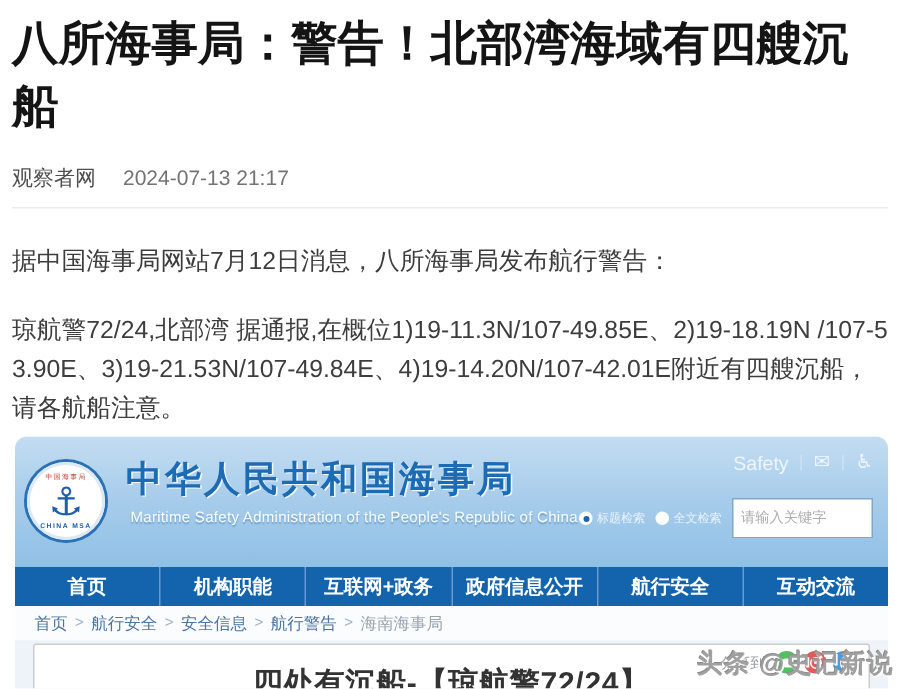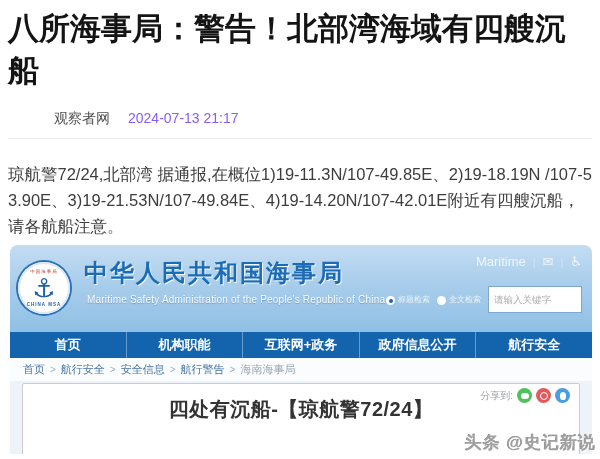--- a/index.html
+++ b/index.html
@@ -1,46 +1,46 @@
 <!DOCTYPE html>
 <html><head>
 <meta charset="utf-8">
 <style>
   html,body{margin:0;padding:0;background:#fff;}
   .page{position:relative;width:600px;height:459px;background:#fff;overflow:hidden;
         font-family:"Liberation Sans","DejaVu Sans",sans-serif;}
   
   .headline{margin:8px 8px 0;font-size:31px;line-height:42px;font-weight:700;color:#141414;letter-spacing:0;}
   .meta-row{margin:18px 8px 0;font-size:14px;line-height:16px;display:flex;gap:18px;align-items:baseline;}
-  .src{color:#4e4e4e;margin-left:46px;}
-  .time{color:#8b5cf6;}
+  .src{color:#4e4e4e;}
+  .time{color:#737373;}
   .divider{margin:12px 8px 0;border:none;border-top:1px solid #ebebeb;height:0;}
   .para{margin:22px 8px 0;font-size:16.5px;line-height:26px;color:#3d3d3d;word-break:break-all;}
-  .para + .para{margin-top:4px;}
+  .para + .para{margin-top:20px;}
   
   .embed{margin:6px 10px 0;width:582px;height:209px;position:relative;border-radius:8px 8px 0 0;
          overflow:hidden;background:#f4f8fc;}
   .msa-header{position:relative;height:87px;
       background:linear-gradient(180deg,#c3ddf2 0%,#a9cdeb 45%,#8fc0e5 100%);}
   .logo-circle{position:absolute;left:8px;top:17px;width:52px;height:52px;border-radius:50%;
       background:#fff;box-shadow:0 0 0 2px #2a72b5, inset 0 0 0 2px #dce9f5;
       display:flex;flex-direction:column;align-items:center;justify-content:center;}
   .logo-arc-top{font-size:4.5px;color:#c0392b;line-height:5px;letter-spacing:1px;}
   .anchor{font-size:26px;line-height:28px;color:#1d5fa8;}
   .logo-arc-bottom{font-size:4.5px;color:#1d5fa8;line-height:5px;letter-spacing:1px;font-weight:700;}
   .site-title{position:absolute;left:74px;top:12px;font-size:24px;font-weight:700;color:#1c6cb5;
       letter-spacing:2px;text-shadow:1px 1px 0 rgba(255,255,255,.85);white-space:nowrap;}
   .site-subtitle{position:absolute;left:77px;top:49px;font-size:10px;color:#fbfdff;letter-spacing:.2px;
       text-shadow:0 1px 1px rgba(30,90,150,.4);white-space:nowrap;}
   .top-links{position:absolute;right:10px;top:9px;display:flex;align-items:center;gap:7px;
       font-size:13px;color:#eef5fc;}
   .top-links .sep{color:#cfe2f3;font-size:11px;}
   .glyph-ico{font-size:13px;color:#eef5fc;}
   .search-row{position:absolute;right:10px;top:41px;display:flex;align-items:center;gap:7px;}
-  .radio{display:flex;align-items:flex-end;gap:3px;font-size:8px;color:#eaf3fb;white-space:nowrap;font-family:Liberation Serif, serif;}
+  .radio{display:flex;align-items:center;gap:3px;font-size:8px;color:#eaf3fb;white-space:nowrap;font-family:Liberation Serif, serif;}
   .rb{width:9px;height:9px;border-radius:50%;background:#fff;display:inline-block;position:relative;}
   .rb.sel::after{content:"";position:absolute;left:2.5px;top:2.5px;width:4px;height:4px;border-radius:50%;background:#1d64ab;}
   .search-input{width:82px;height:17px;border:1px solid #7fa6cb;background:#fff;font-size:9.5px;
       padding:4px 5px;color:#333;outline:none;}
   .search-input::placeholder{color:#adadad;}
   .msa-nav{height:26px;background:#1464ad;display:flex;}
   .nav-item{flex:1;display:flex;align-items:center;justify-content:center;color:#fff;
       font-size:13px;font-weight:700;cursor:pointer;white-space:nowrap;}
   .nav-item + .nav-item{border-left:1px solid rgba(170,200,230,.55);}
   .breadcrumb{height:23px;background:#fafcfe;display:flex;align-items:center;gap:5px;
@@ -72,35 +72,36 @@
 
   <h1 class="headline">八所海事局：警告！北部湾海域有四艘沉船</h1>
 
   <div class="meta-row">
     <span class="src">观察者网</span>
     <span class="time">2024-07-13 21:17</span>
   </div>
 
   <hr class="divider">
 
+  <p class="para">据中国海事局网站7月12日消息，八所海事局发布航行警告：</p>
   <p class="para">琼航警72/24,北部湾 据通报,在概位1)19-11.3N/107-49.85E、2)19-18.19N /107-53.90E、3)19-21.53N/107-49.84E、4)19-14.20N/107-42.01E附近有四艘沉船，请各航船注意。</p>
 
   <figure class="embed" style="margin-left:10px;margin-right:10px;">
 
     <div class="msa-header">
       <div class="logo-circle">
         <span class="logo-arc-top">中国海事局</span>
         <span class="anchor">⚓</span>
         <span class="logo-arc-bottom">CHINA MSA</span>
       </div>
       <div class="site-title">中华人民共和国海事局</div>
       <div class="site-subtitle">Maritime Safety Administration of the People's Republic of China</div>
 
       <div class="top-links">
-        <span>Maritime</span>
+        <span>Safety</span>
         <span class="sep">|</span>
         <span class="glyph-ico">✉</span>
         <span class="sep">|</span>
         <span class="glyph-ico">♿</span>
       </div>
 
       <div class="search-row">
         <label class="radio">
           <span class="rb sel"></span>
           <span>标题检索</span>
@@ -112,20 +113,21 @@
         <input class="search-input" type="text" placeholder="请输入关键字" style="">
       </div>
     </div>
 
     <nav class="msa-nav">
       <div class="nav-item">首页</div>
       <div class="nav-item">机构职能</div>
       <div class="nav-item">互联网+政务</div>
       <div class="nav-item">政府信息公开</div>
       <div class="nav-item">航行安全</div>
+      <div class="nav-item">互动交流</div>
     </nav>
 
     <div class="breadcrumb">
       <span class="crumb">首页</span>
       <span class="crumb-sep">&gt;</span>
       <span class="crumb">航行安全</span>
       <span class="crumb-sep">&gt;</span>
       <span class="crumb">安全信息</span>
       <span class="crumb-sep">&gt;</span>
       <span class="crumb">航行警告</span>

